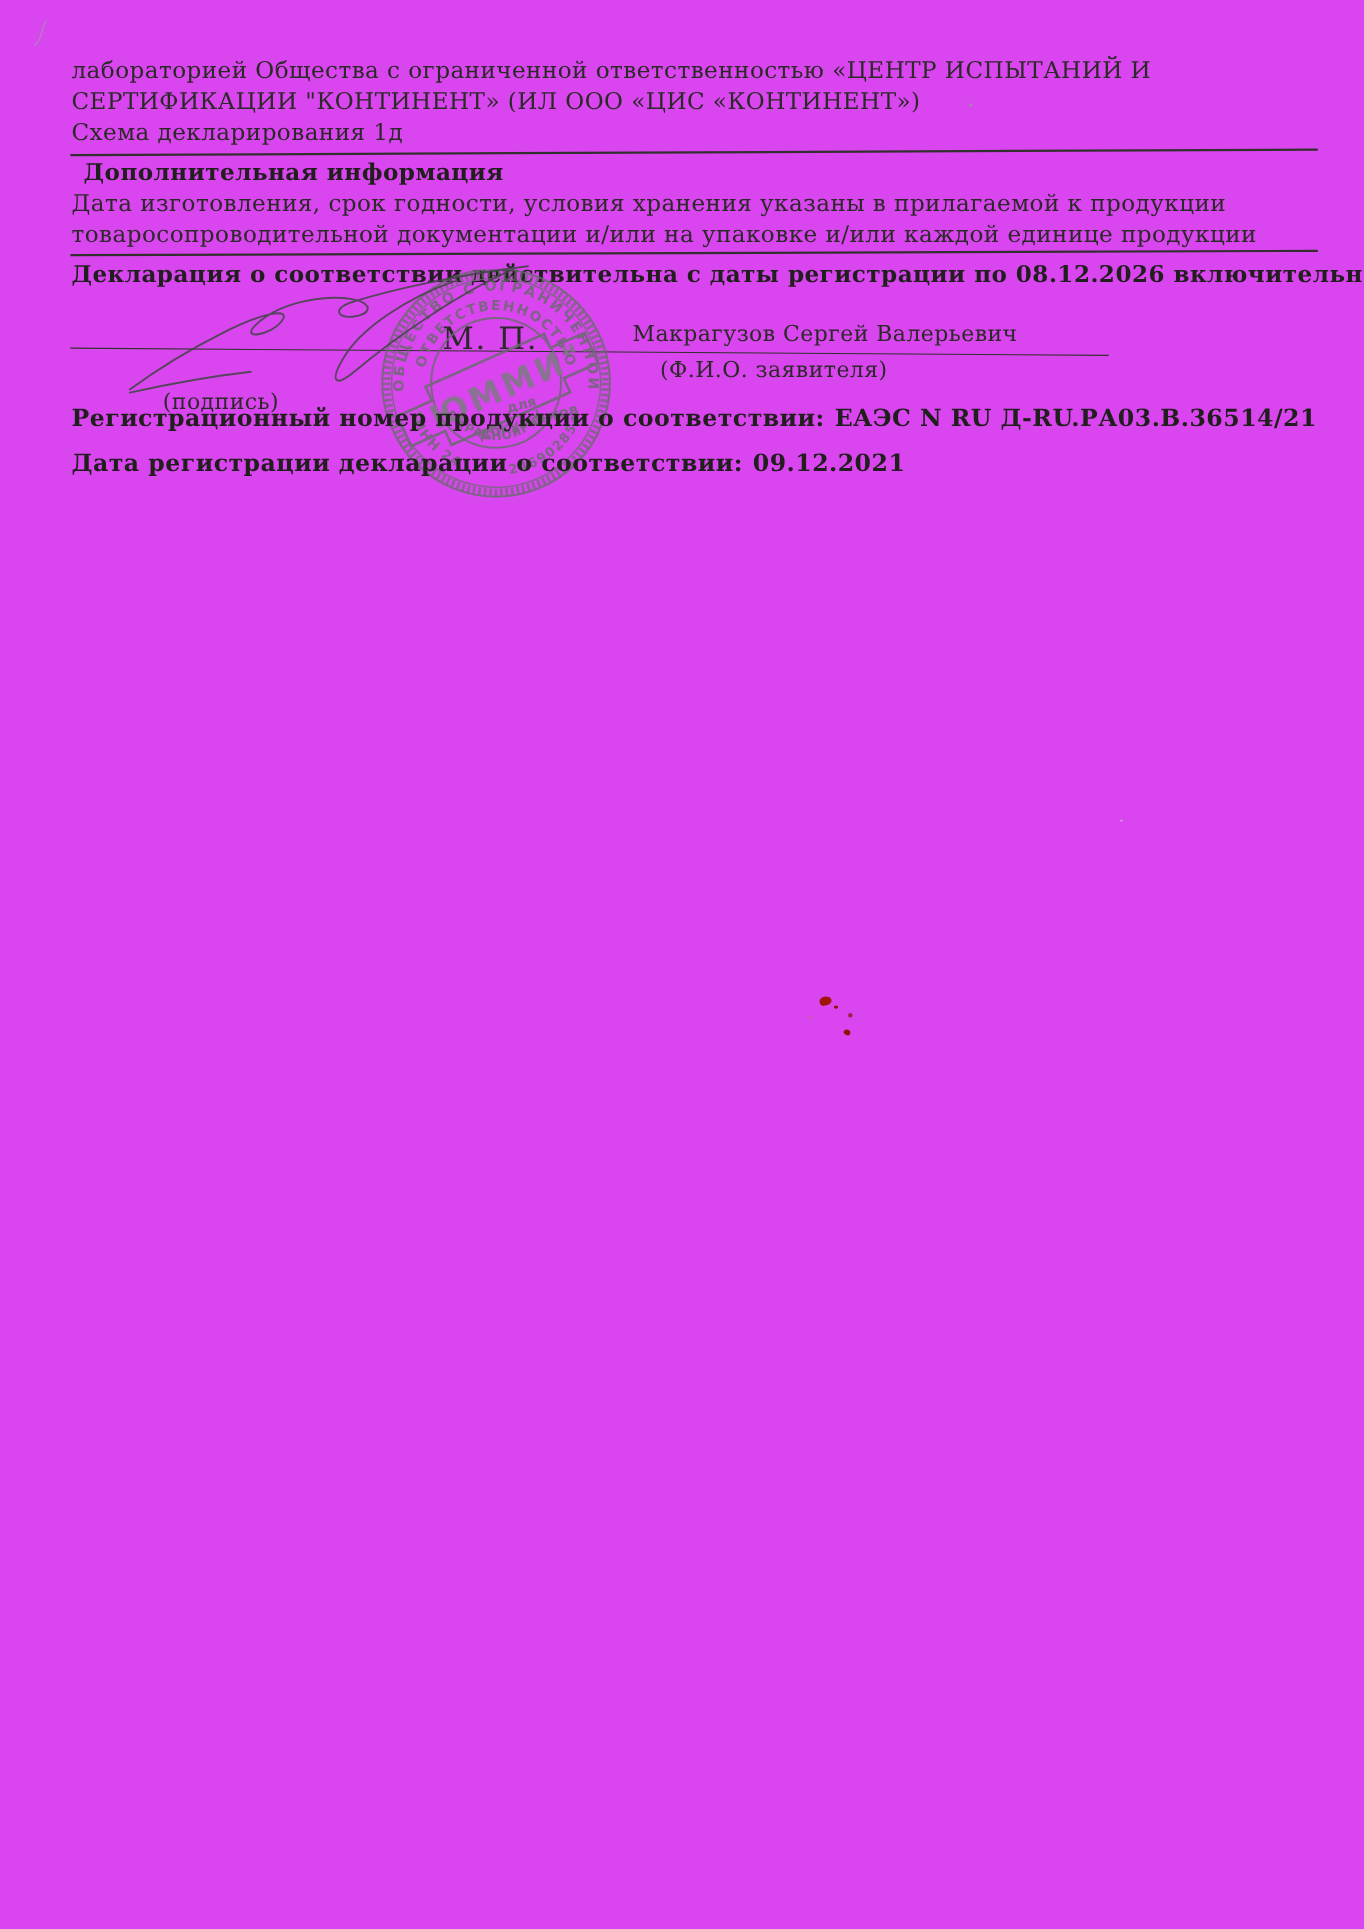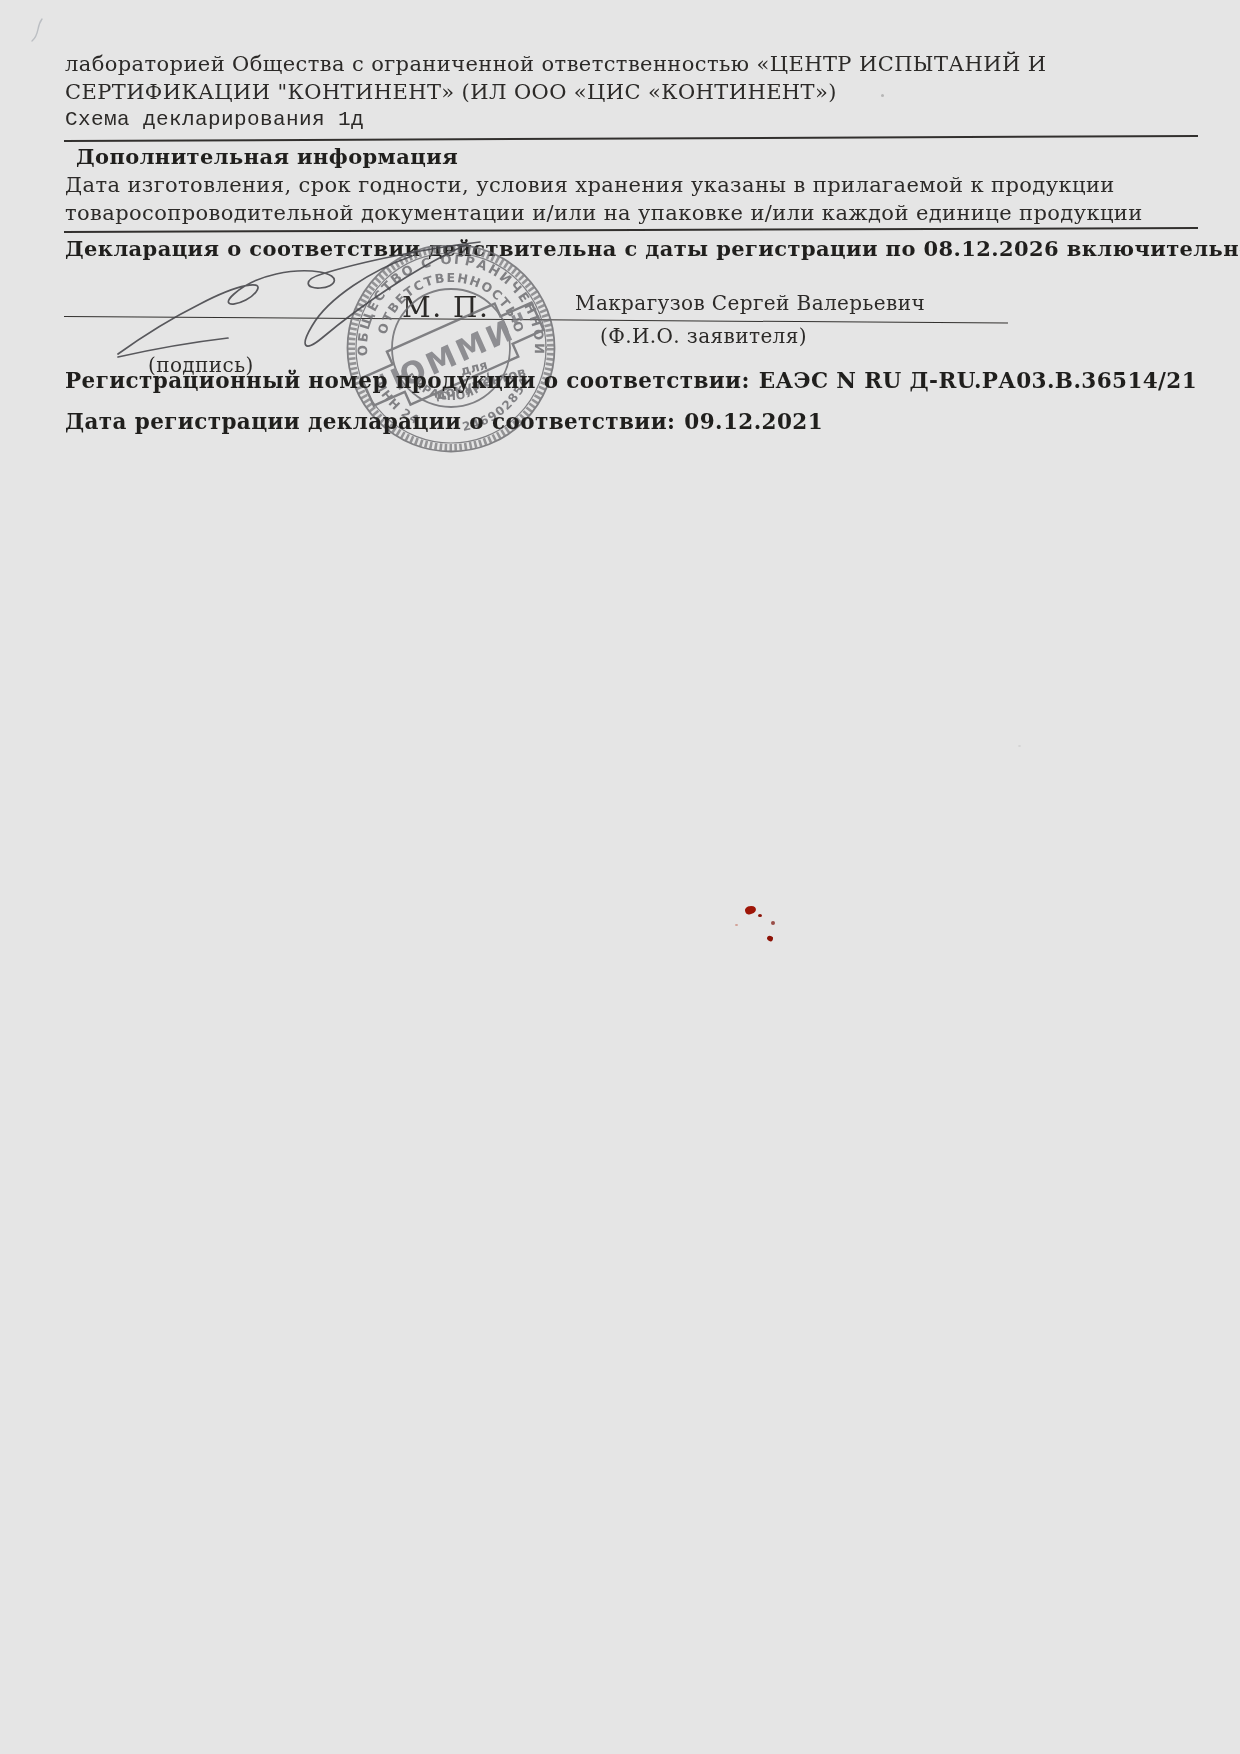--- a/index.html
+++ b/index.html
@@ -1,30 +1,30 @@
 <!DOCTYPE html>
 <html><head>
 <meta charset="utf-8">
 <style>
   html,body{margin:0;padding:0;}
   body{width:1240px;height:1754px;background:#ffffff;}
   .page{
-    position:relative;width:1240px;height:1754px;background:#e5e5e5;
+    position:relative;width:1240px;height:1754px;background:#d946ef;
     font-family:"DejaVu Serif","Liberation Serif",serif;color:#2c2a28;overflow:hidden;
   }
   .txt{position:absolute;left:65px;font-size:21px;letter-spacing:0.4px;line-height:28px;white-space:nowrap;}
   .bold{font-weight:bold;color:#201f1d;}
   .center{}
   .rule{position:absolute;height:0;border-top:2.2px solid #32302e;transform-origin:left center;}
   #rule-1{left:64px;top:140px;width:1134px;transform:rotate(-0.25deg);}
   #rule-2{left:64px;top:231px;width:1134px;transform:rotate(-0.2deg);}
   #sig-rule{left:64px;top:316px;width:944px;border-top-width:1.8px;transform:rotate(0.4deg);}
   #hdr-line1{top:50px;}
   #hdr-line2{top:78px;}
-  #hdr-line3{top:106px;font-family:Liberation Mono, monospace;}
+  #hdr-line3{top:106px;}
   #add-title{top:143px;margin-left:11px;}
   #body-line1{top:171px;}
   #body-line2{top:199px;}
   #validity{top:235px;font-size:21px;}
   #mp-label{top:294px;left:402px;font-size:28px;letter-spacing:1.5px;}
   #podpis{top:322px;left:148px;width:130px;font-size:20px;margin-top:29px;}
   #applicant-name{top:289px;left:575px;width:310px;font-size:20px;}
   #fio-caption{top:322px;left:600px;width:260px;font-size:20px;}
   #reg-line{top:367px;font-size:21.5px;}
   #date-line{top:408px;font-size:21.5px;}

